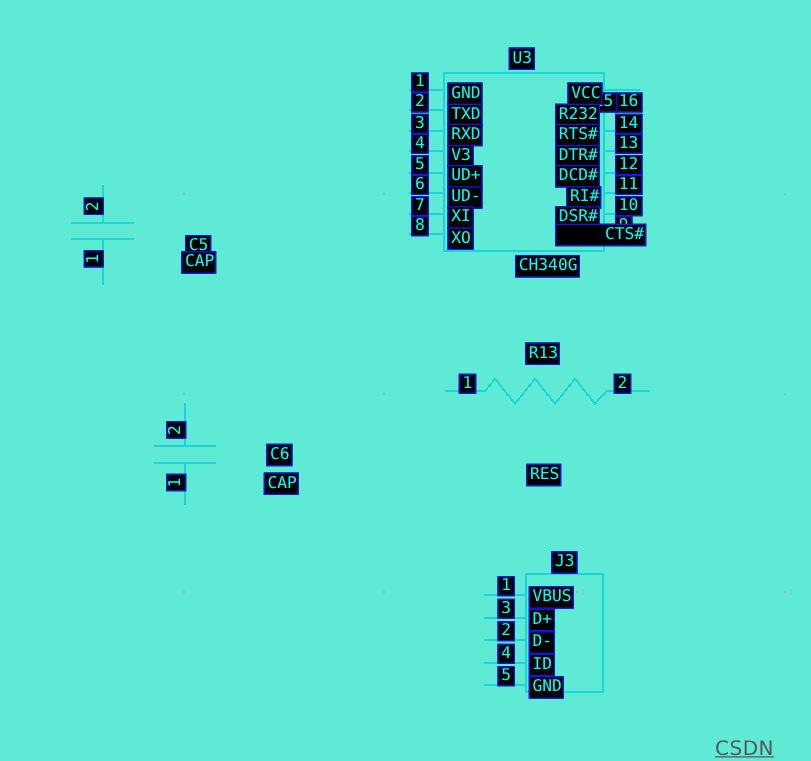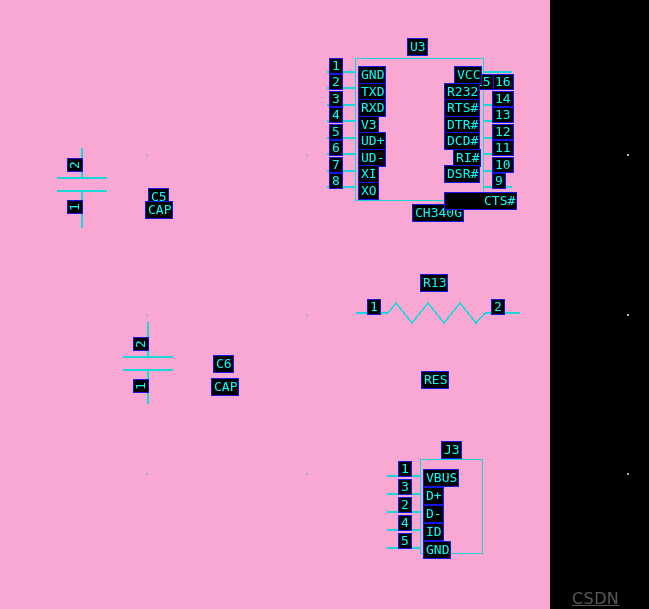--- a/index.html
+++ b/index.html
@@ -1,18 +1,18 @@
 <!DOCTYPE html>
 <html><head>
 <meta charset="utf-8">
 <style>
   html,body{margin:0;padding:0;background:#000;}
   body{width:649px;height:609px;overflow:hidden;
        font-family:"DejaVu Sans Mono","Liberation Mono",monospace;}
-  #canvas{position:relative;width:550px;height:609px;background:#f9a8d4;}
+  #canvas{position:relative;width:649px;height:609px;background:#5eead4;}
   svg.layer{position:absolute;left:0;top:0;width:649px;height:609px;}
 
   
   .chip{position:absolute;color:#00ffff;background:#000;
         border:1px solid #1515ee;
         font-size:13px;line-height:13px;
         padding:1px 1px 2px 2px;white-space:nowrap;
         letter-spacing:0px;}
   .chip.num{font-size:13px;line-height:13px;padding:0px 2px 1px 2px;}
   .chip.rot{transform:rotate(-90deg);transform-origin:left top;}
@@ -114,21 +114,21 @@
   <div class="chip num" style="left:492px;top:157px;">10</div>
   <div class="chip num" style="left:492px;top:173px;">9</div>
 
   <div class="chip" style="left:454px;top:66px;">VCC</div>
   <div class="chip" style="left:444px;top:83px;">R232</div>
   <div class="chip" style="left:444px;top:99px;">RTS#</div>
   <div class="chip" style="left:444px;top:116px;">DTR#</div>
   <div class="chip" style="left:444px;top:132px;">DCD#</div>
   <div class="chip" style="left:453px;top:149px;">RI#</div>
   <div class="chip" style="left:444px;top:165px;">DSR#</div>
-  <div class="chip" style="left:444px;top:192px;padding-left:39px;">CTS#</div>
+  <div class="chip" style="left:444px;top:179px;padding-left:39px;">CTS#</div>
 
   <div class="chip" style="left:148px;top:188px;">C5</div>
   <div class="chip" style="left:145px;top:201px;">CAP</div>
   <div class="chip num rot" style="left:67px;top:172px;">2</div>
   <div class="chip num rot" style="left:67px;top:214px;">1</div>
 
   <div class="chip" style="left:213px;top:355px;">C6</div>
   <div class="chip" style="left:211px;top:378px;">CAP</div>
   <div class="chip num rot" style="left:133px;top:351px;">2</div>
   <div class="chip num rot" style="left:133px;top:393px;">1</div>

